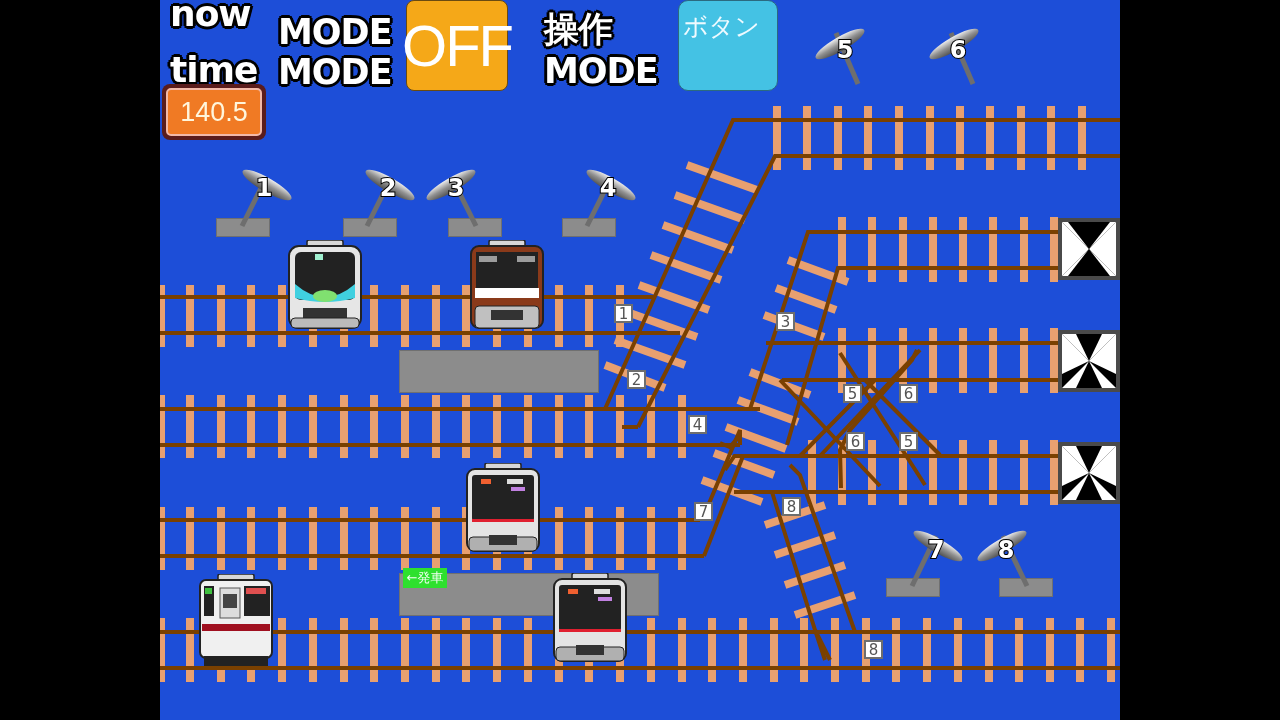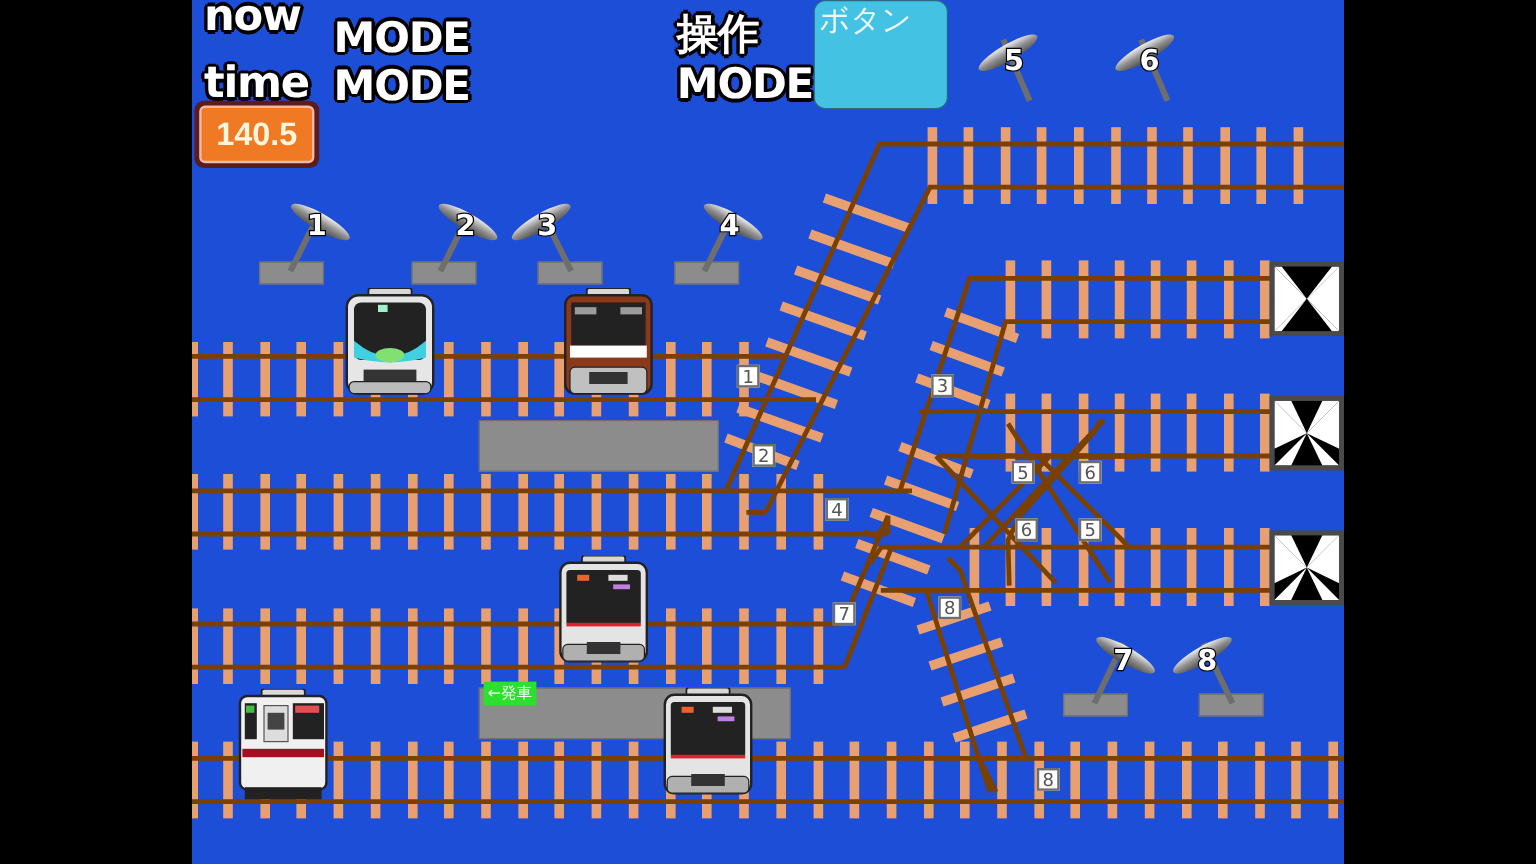--- a/index.html
+++ b/index.html
@@ -2,23 +2,23 @@
 <html><head>
 <meta charset="utf-8">
 <style>
   html,body{margin:0;padding:0;background:#000;}
   body{width:1280px;height:720px;position:relative;overflow:hidden;font-family:"DejaVu Sans",sans-serif;}
   #stage{position:absolute;left:160px;top:0;width:960px;height:720px;background:#1d4ed8;overflow:hidden;}
   .outline-text{position:absolute;font-family:"DejaVu Sans",sans-serif;font-weight:bold;color:#fff;
     text-shadow:-2px -2px 0 #000,2px -2px 0 #000,-2px 2px 0 #000,2px 2px 0 #000,0 2px 0 #000,0 -2px 0 #000,2px 0 0 #000,-2px 0 0 #000,-3px 0 0 #000,3px 0 0 #000,0 3px 0 #000,0 -3px 0 #000;
     line-height:1;letter-spacing:-1px;}
   .time-box{position:absolute;left:2px;top:84px;width:104px;height:56px;border-radius:8px;background:#5a1c1c;box-sizing:border-box;padding:4px;}
-  .time-inner{width:100%;height:100%;border-radius:5px;background:#f07a24;border:2px solid #f2b9a8;box-sizing:border-box;color:#fff6dc;font-size:27px;display:flex;align-items:center;justify-content:center;font-family:"Liberation Sans",sans-serif;font-weight:bold;}
+  .time-inner{width:100%;height:100%;border-radius:5px;background:#f07a24;border:2px solid #f2b9a8;box-sizing:border-box;color:#fff6dc;font-size:27px;display:flex;align-items:center;justify-content:center;font-family:"Liberation Sans",sans-serif;}
   .off-btn{position:absolute;left:246px;top:0;width:102px;height:91px;border-radius:8px;background:#f5a818;border:1px solid #6a4a10;box-sizing:border-box;color:#fff;font-size:58px;font-family:"Liberation Sans",sans-serif;display:flex;align-items:center;justify-content:center;letter-spacing:-2px;cursor:pointer;}
-  .pattern-btn{position:absolute;left:518px;top:0;width:112px;height:91px;border-radius:10px;background:#44c2e4;border:1px solid #2b6a80;box-sizing:border-box;color:#eefaff;font-size:25px;line-height:31px;padding:0 0 0 4px;cursor:pointer;}
+  .pattern-btn{position:absolute;left:518px;top:0;width:100px;height:91px;border-radius:10px;background:#44c2e4;border:1px solid #2b6a80;box-sizing:border-box;color:#eefaff;font-size:25px;line-height:31px;padding:10px 0 0 4px;cursor:pointer;}
   .platform{position:absolute;background:#8c8c8c;border:1px solid #707070;box-sizing:border-box;}
   .lever-base{position:absolute;width:54px;height:19px;background:#8c8c8c;border:1px solid #707070;box-sizing:border-box;}
   .num-label{position:absolute;width:19px;height:19px;background:#fff;border:2px solid #6e6e6e;box-sizing:border-box;font-size:15px;color:#555;display:flex;align-items:center;justify-content:center;cursor:pointer;font-family:"DejaVu Sans",sans-serif;}
   .depart{position:absolute;left:243px;top:568px;width:44px;height:20px;background:#2ee02e;color:#f0fff0;font-size:13px;display:flex;align-items:center;justify-content:center;}
   .signal{position:absolute;width:62px;height:62px;background:#4a4a4a;box-sizing:border-box;padding:4px;}
   svg{position:absolute;left:0;top:0;}
   .train{position:absolute;width:76px;height:94px;}
   .clickable{cursor:pointer;}
 </style>
 </head>
@@ -243,22 +243,23 @@
     <div style="margin-top:20px;">time</div>
   </div>
   <div class="time-box">
     <div class="time-inner">140.5</div>
   </div>
 
   <div class="outline-text" style="left:118px;top:12px;font-size:35px;line-height:40px;">
     <div>MODE</div>
     <div>MODE</div>
   </div>
-
-  <div class="outline-text" style="left:384px;top:8px;font-size:35px;line-height:42px;margin-left:20px;">
+  <div class="off-btn">OFF</div>
+
+  <div class="outline-text" style="left:384px;top:8px;font-size:35px;line-height:42px;">
     <div>操作</div>
     <div>MODE</div>
   </div>
   <div class="pattern-btn">
     <div>ボタン</div>
   </div>
 
   <div class="platform" style="left:239px;top:350px;width:200px;height:43px;"></div>
   <div class="platform" style="left:239px;top:573px;width:260px;height:43px;"></div>
   <div class="depart">←発車</div>

